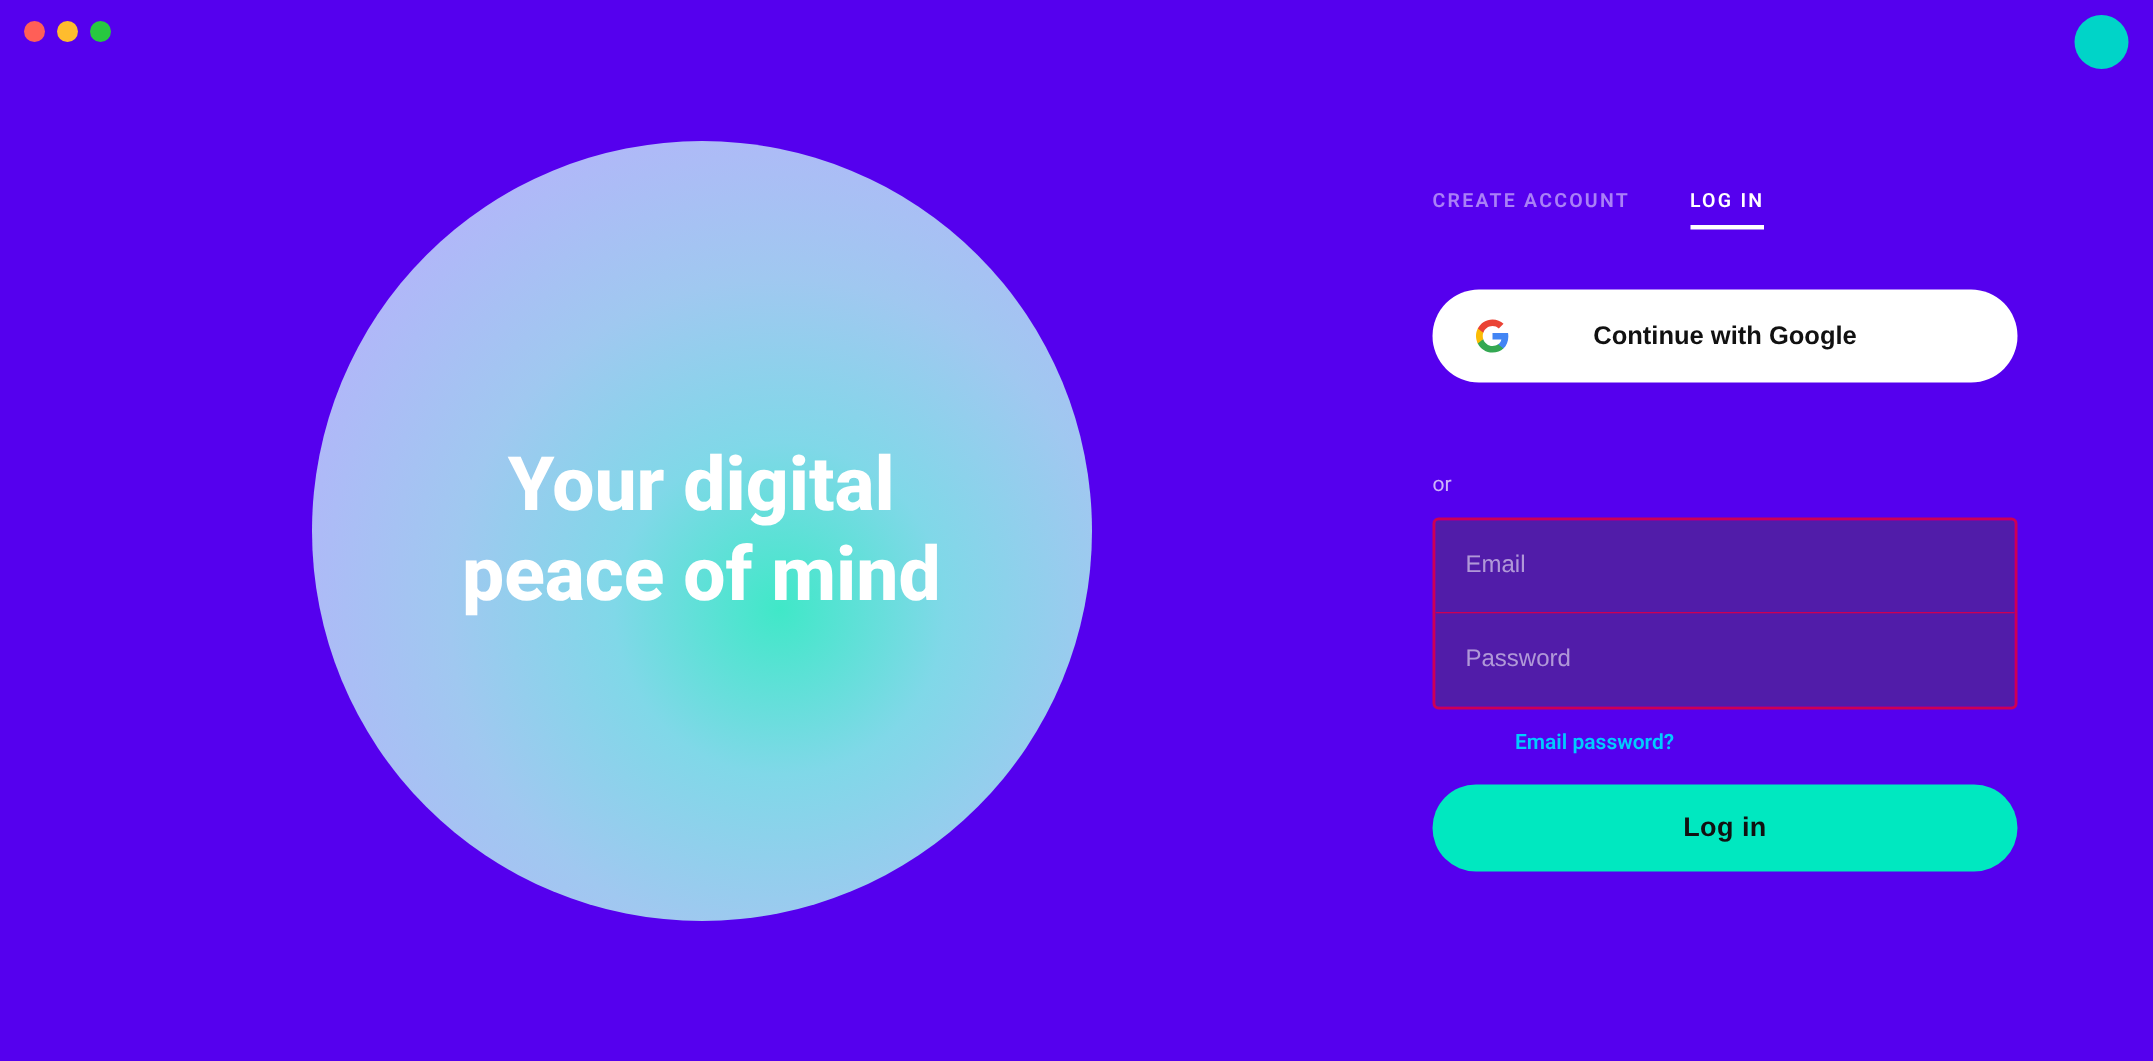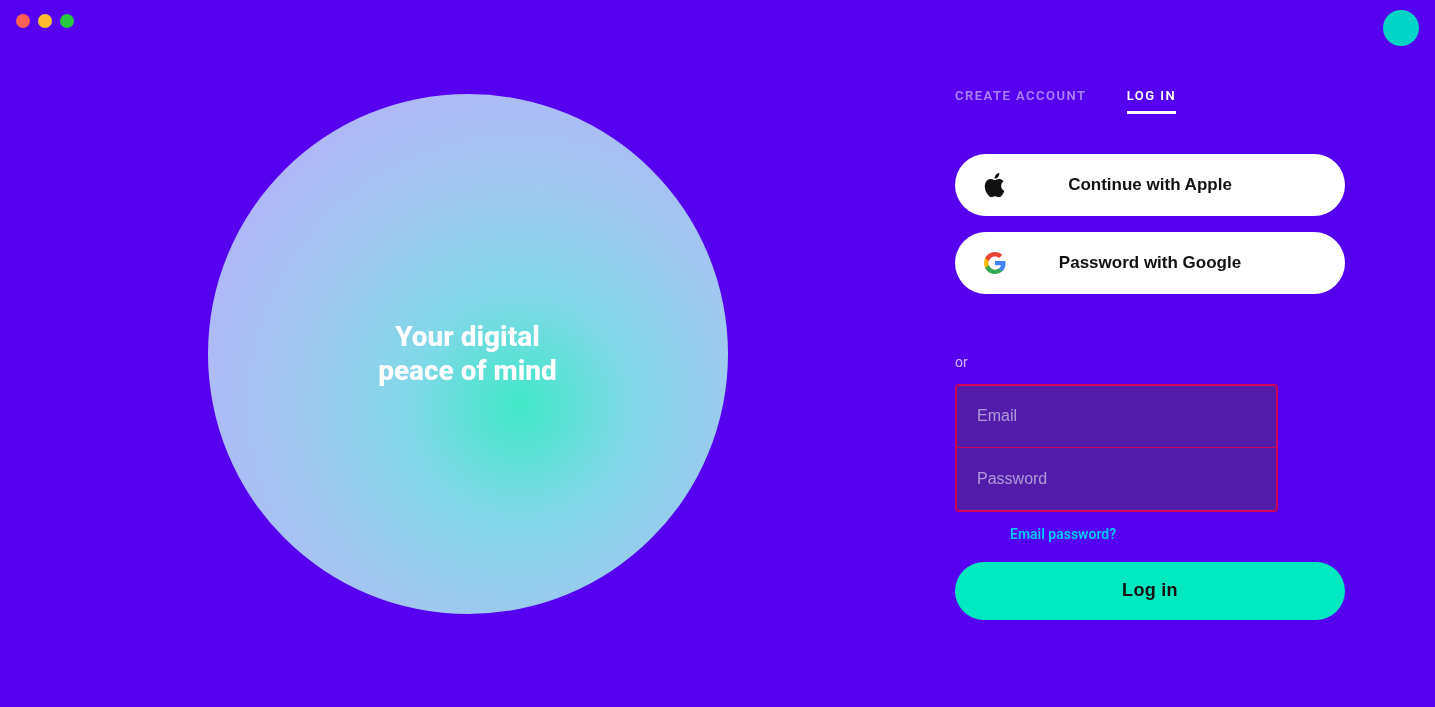--- a/index.html
+++ b/index.html
@@ -72,21 +72,21 @@
       height: 520px;
       border-radius: 50%;
       background: radial-gradient(circle at 60% 60%, #40e8c8, #80d8e8, #a0c8f0, #b0b8f8, #c0a8f8);
       display: flex;
       align-items: center;
       justify-content: center;
     }
 
     .hero-text {
       color: white;
-      font-size: 28px;
+      font-size: 50px;
       font-weight: 800;
       text-align: center;
       line-height: 1.2;
       padding: 0 60px;
     }
 
     
     .right-side {
       width: 500px;
       display: flex;
@@ -145,21 +145,21 @@
 
     .or-divider {
       color: rgba(255,255,255,0.7);
       font-size: 14px;
       margin-bottom: 14px;
       margin-top: 44px;
     }
 
     
     .input-group {
-      width: 323px;
+      width: 390px;
       border: 2px solid #cc0055;
       border-radius: 4px;
       overflow: hidden;
       margin-bottom: 4px;
     }
 
     .input-field {
       width: 100%;
       height: 62px;
       background: rgba(80, 40, 140, 0.7);
@@ -227,42 +227,32 @@
     </div>
   </div>
 
   <div class="right-side">
 
     <div class="tabs">
       <div class="tab">CREATE ACCOUNT</div>
       <div class="tab active">LOG IN</div>
     </div>
 
-    <button class="social-btn">
-      <span class="icon-area">
-
-        <svg width="22" height="26" viewBox="0 0 22 26" fill="none" xmlns="http://www.w3.org/2000/svg">
-          <path d="M18.14 13.89c-.03-3.04 2.48-4.51 2.59-4.58-1.41-2.06-3.6-2.34-4.38-2.37-1.86-.19-3.64 1.1-4.59 1.1-.95 0-2.41-1.08-3.97-1.05-2.03.03-3.91 1.19-4.96 3.01-2.12 3.68-.54 9.12 1.52 12.1 1.01 1.46 2.21 3.1 3.79 3.04 1.53-.06 2.1-.98 3.94-.98 1.84 0 2.37.98 3.97.95 1.64-.03 2.68-1.49 3.68-2.96 1.16-1.69 1.64-3.33 1.67-3.42-.04-.01-3.23-1.24-3.26-4.84z" fill="#111"></path>
-          <path d="M15.1 4.9c.84-1.02 1.41-2.43 1.25-3.84-1.21.05-2.67.81-3.54 1.82-.78.9-1.46 2.34-1.28 3.72 1.35.1 2.73-.68 3.57-1.7z" fill="#111"></path>
-        </svg>
-      </span>
-      <span>Continue with Apple</span>
-    </button>
 
     <button class="social-btn">
       <span class="icon-area">
 
         <svg width="24" height="24" viewBox="0 0 24 24" xmlns="http://www.w3.org/2000/svg">
           <path d="M22.56 12.25c0-.78-.07-1.53-.2-2.25H12v4.26h5.92c-.26 1.37-1.04 2.53-2.21 3.31v2.77h3.57c2.08-1.92 3.28-4.74 3.28-8.09z" fill="#4285F4"></path>
           <path d="M12 23c2.97 0 5.46-.98 7.28-2.66l-3.57-2.77c-.98.66-2.23 1.06-3.71 1.06-2.86 0-5.29-1.93-6.16-4.53H2.18v2.84C3.99 20.53 7.7 23 12 23z" fill="#34A853"></path>
           <path d="M5.84 14.09c-.22-.66-.35-1.36-.35-2.09s.13-1.43.35-2.09V7.07H2.18C1.43 8.55 1 10.22 1 12s.43 3.45 1.18 4.93l2.85-2.22.81-.62z" fill="#FBBC05"></path>
           <path d="M12 5.38c1.62 0 3.06.56 4.21 1.64l3.15-3.15C17.45 2.09 14.97 1 12 1 7.7 1 3.99 3.47 2.18 7.07l3.66 2.84c.87-2.6 3.3-4.53 6.16-4.53z" fill="#EA4335"></path>
         </svg>
       </span>
-      <span>Password with Google</span>
+      <span>Continue with Google</span>
     </button>
 
     <div class="or-divider">or</div>
 
     <div class="input-group">
       <input class="input-field" type="email" placeholder="Email" style="">
       <input class="input-field" type="password" placeholder="Password" style="">
     </div>
 
     <a class="forgot-password" href="#">Email password?</a>

